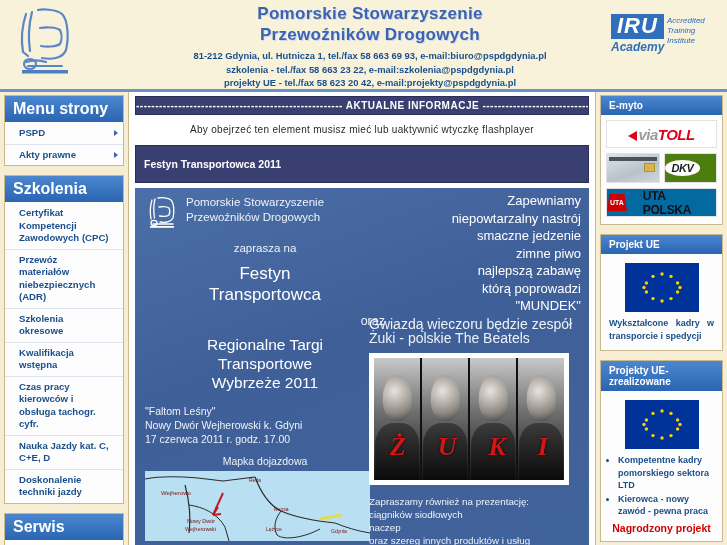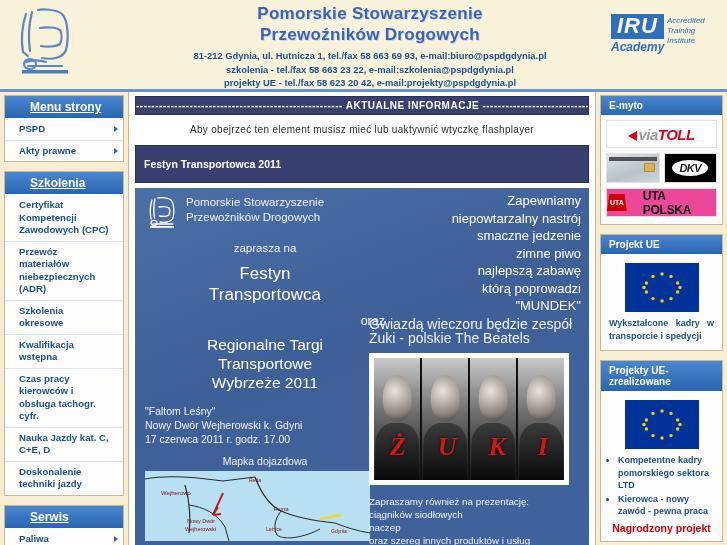--- a/index.html
+++ b/index.html
@@ -127,26 +127,25 @@
 
   
   .menu-block {
     margin: 0 4px 9px 4px;
     background: #ffffff;
     border: 1px solid #c8b98e;
   }
   .menu-head {
     background: #2f6fbd;
     color: #ffffff;
-    font-size: 12px;
-    font-weight: bold;
-    padding: 4px 6px 4px 25px;
+    font-size: 16px;
+    font-weight: bold;
+    padding: 4px 6px 4px 8px;
     border-bottom: 1px solid #ffffff;
     background-image: linear-gradient(#4b86cf, #2a65b2);
-    text-decoration: underline;
   }
   .menu-item {
     position: relative;
     font-size: 9.6px;
     font-weight: bold;
     color: #1b4f8c;
     padding: 4px 14px 4px 14px;
     border-bottom: 1px solid #dde4ef;
     line-height: 12.5px;
     background: #fdfdfd;
@@ -228,44 +227,43 @@
   .card-chip {
     position: absolute;
     right: 4px; top: 9px;
     width: 9px; height: 7px;
     background: #d9b44a;
     border: 1px solid #b59133;
   }
   .dkv {
     flex: 1 1 0;
     height: 28px;
-    background: #000000;
+    background: #4d7c0f;
     display: flex;
     align-items: center;
-    justify-content: center;
     border: 1px solid #e2e2e2;
   }
   .dkv-oval {
     background: #ffffff;
     color: #1a1a1a;
     font-weight: bold;
     font-style: italic;
     font-size: 11px;
     border-radius: 50%;
     padding: 2px 7px;
     letter-spacing: -0.5px;
   }
   .uta {
     display: flex;
     align-items: center;
     justify-content: center;
     gap: 16px;
     height: 27px;
     border: 1px solid #e2e2e2;
-    background: #ec4899;
+    background: #0369a1;
   }
   .uta-badge {
     width: 20px; height: 17px;
     background: #cc0000;
     color: #ffffff;
     font-size: 7px;
     font-weight: bold;
     display: flex;
     align-items: center;
     justify-content: center;

